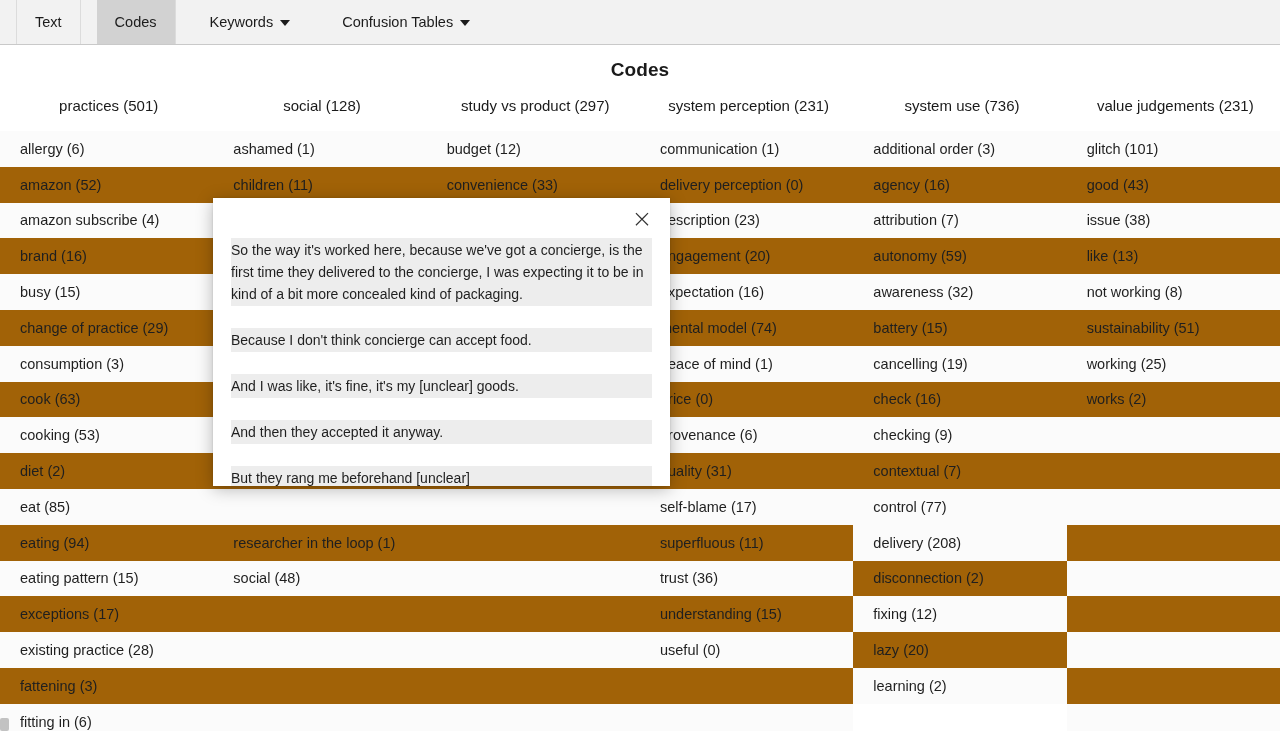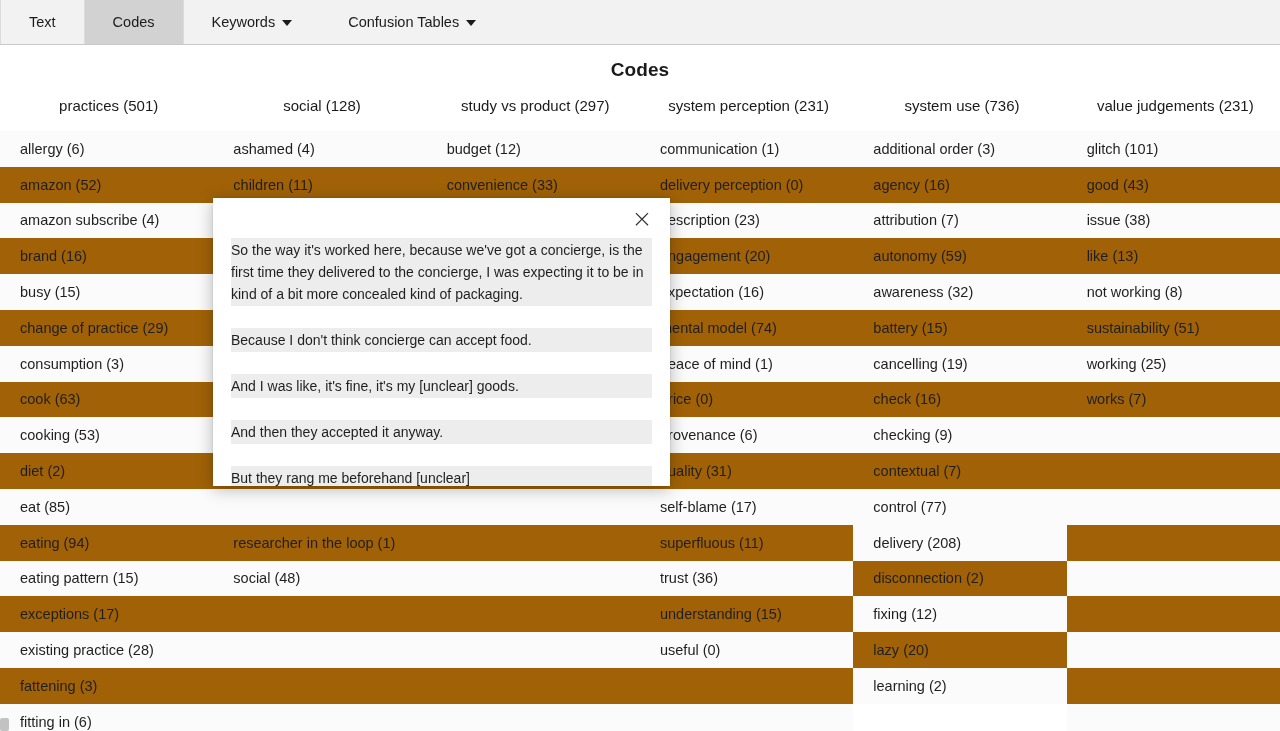--- a/index.html
+++ b/index.html
@@ -20,27 +20,28 @@
     border-bottom: 1px solid #c9c9c9;
     display: flex;
     align-items: stretch;
     padding-left: 0;
     position: relative;
     z-index: 5;
   }
   .nav-tab {
     display: flex;
     align-items: center;
-    padding: 0 28px;
+    padding: 0 18px;
     font-size: 14.5px;
     color: #1b1b1b;
     cursor: pointer;
     border-right: 1px solid #dcdcdc;
     white-space: nowrap;
     user-select: none;
+    margin-left: 16px;
   }
   .nav-tab:first-child { border-left: 1px solid #dcdcdc; }
   .nav-tab.active {
     background: #d2d2d2;
   }
   .nav-tab.plain { border-right: none; }
   .caret {
     display: inline-block;
     margin-left: 7px;
     width: 0; height: 0;
@@ -233,21 +234,21 @@
       <div class="code-row odd">
         <span class="lbl">fattening (3)</span>
       </div>
       <div class="code-row">
         <span class="lbl">fitting in (6)</span>
       </div>
     </div>
     <div class="column">
       <div class="col-head">social (128)</div>
       <div class="code-row">
-        <span class="lbl">ashamed (4)</span>
+        <span class="lbl">ashamed (1)</span>
       </div>
       <div class="code-row odd">
         <span class="lbl">children (11)</span>
       </div>
       <div class="code-row">
         <span class="lbl selected">concierge (31)</span>
       </div>
       <div class="code-row odd empty"></div>
       <div class="code-row empty"></div>
       <div class="code-row odd empty"></div>
@@ -411,21 +412,21 @@
       <div class="code-row">
         <span class="lbl">not working (8)</span>
       </div>
       <div class="code-row odd">
         <span class="lbl">sustainability (51)</span>
       </div>
       <div class="code-row">
         <span class="lbl">working (25)</span>
       </div>
       <div class="code-row odd">
-        <span class="lbl">works (7)</span>
+        <span class="lbl">works (2)</span>
       </div>
       <div class="code-row empty"></div>
       <div class="code-row odd empty"></div>
       <div class="code-row empty"></div>
       <div class="code-row odd empty"></div>
       <div class="code-row empty"></div>
       <div class="code-row odd empty"></div>
       <div class="code-row empty"></div>
       <div class="code-row odd empty"></div>
       <div class="code-row empty"></div>

